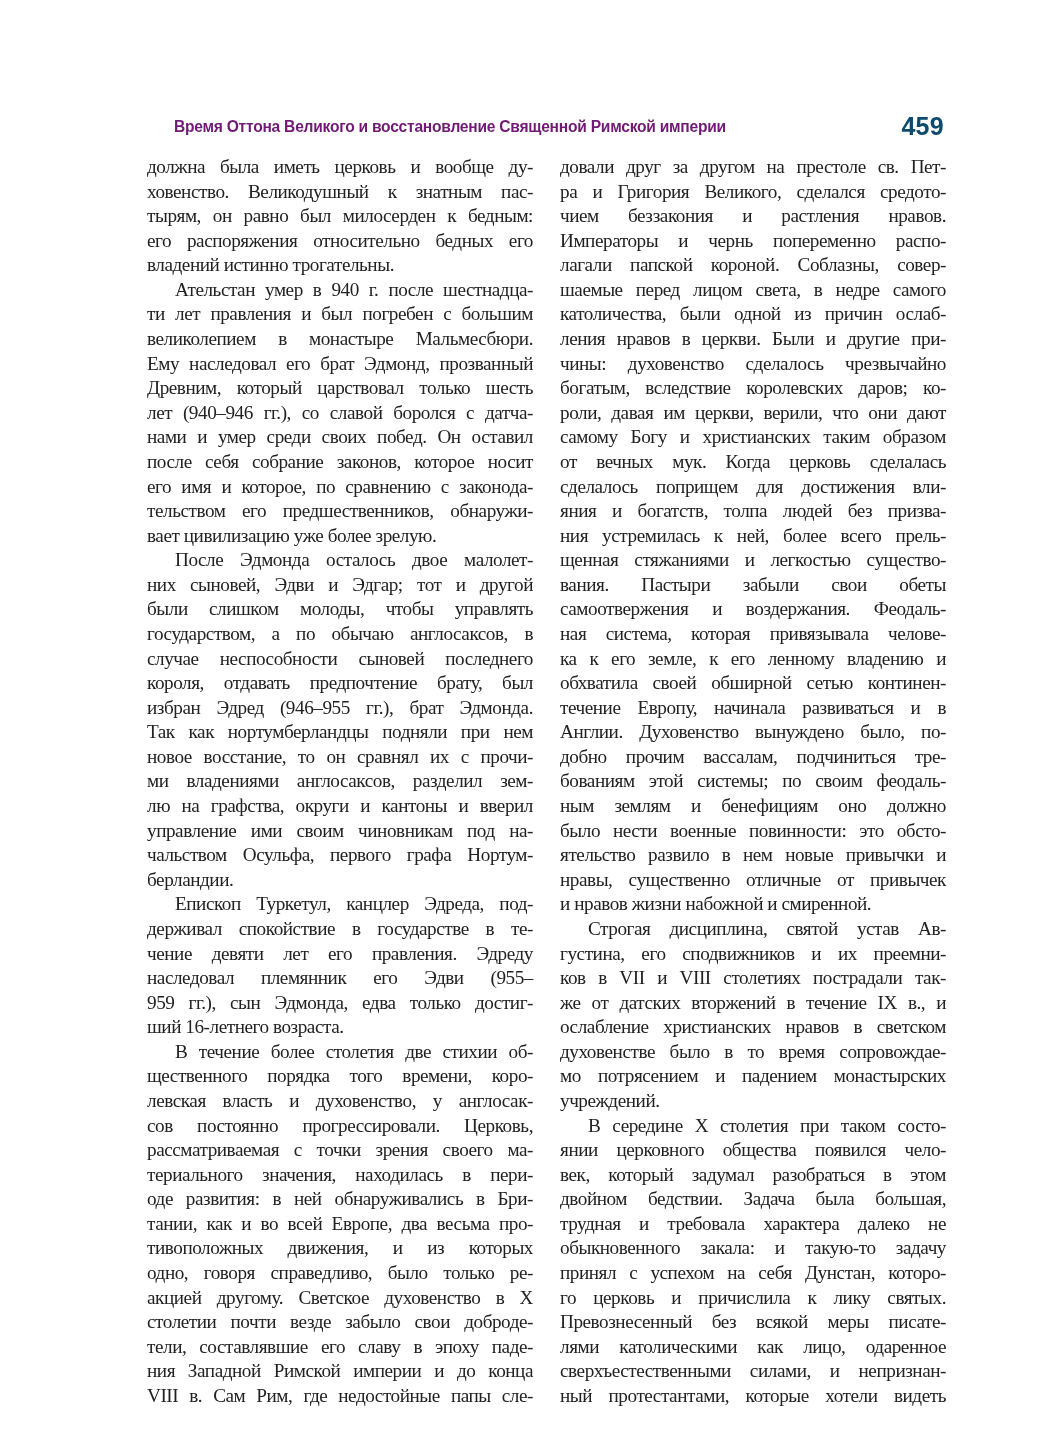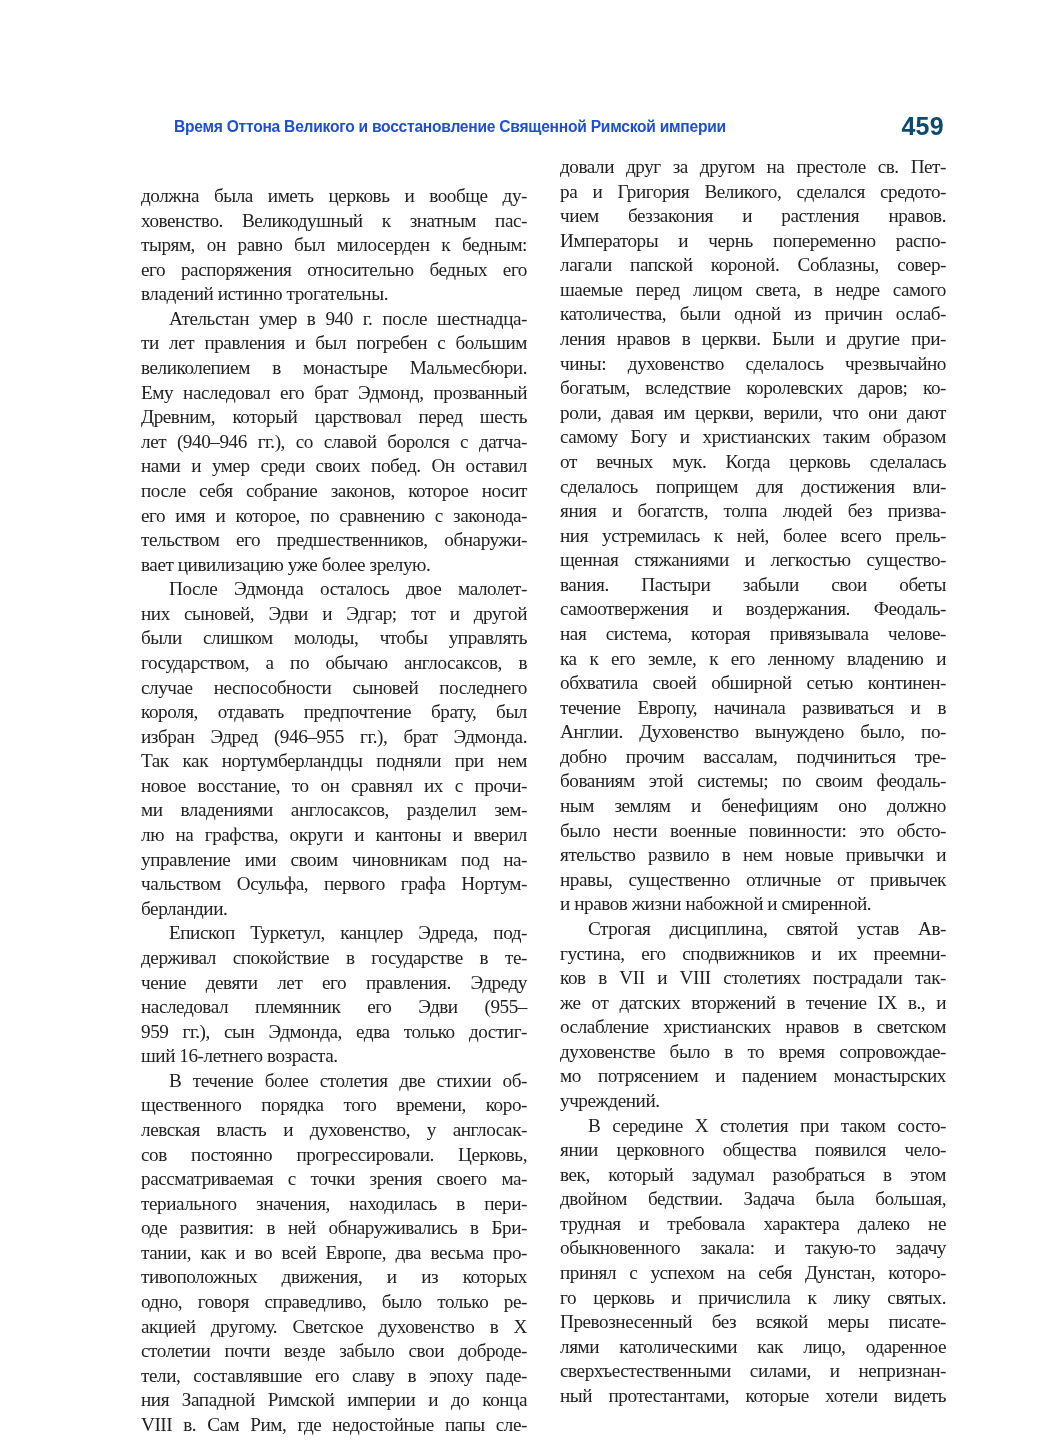--- a/index.html
+++ b/index.html
@@ -22,21 +22,21 @@
       height: 30px;
     }
     .header-title {
       position: absolute;
       left: 0;
       top: 4px;
       font-family: "Liberation Sans", sans-serif;
       font-weight: bold;
       font-size: 15.6px;
       letter-spacing: -0.25px;
-      color: #1d4ed8;
+      color: #701a75;
       white-space: nowrap;
     }
     .page-number {
       position: absolute;
       right: 0;
       top: -2px;
       font-family: "Liberation Sans", sans-serif;
       font-weight: bold;
       font-size: 25px;
       color: #0c4a6e;
@@ -44,21 +44,21 @@
     }
     .column {
       position: absolute;
       top: 155px;
       width: 386px;
       font-family: "Liberation Serif", serif;
       font-size: 19.2px;
       line-height: 24.58px;
       color: #222222;
     }
-    .col-left { left: 141px; margin-top: 29px; }
+    .col-left { left: 147px; }
     .col-right { left: 560px; }
     .line {
       display: block;
       height: 24.58px;
       white-space: nowrap;
       text-align: justify;
       text-align-last: justify;
       letter-spacing: -0.45px;
     }
     .line.last {
@@ -79,21 +79,21 @@
 <div class="column col-left" id="col-left">
     <span class="line">должна была иметь церковь и вообще ду-</span>
     <span class="line">ховенство. Великодушный к знатным пас-</span>
     <span class="line">тырям, он равно был милосерден к бедным:</span>
     <span class="line">его распоряжения относительно бедных его</span>
     <span class="line last">владений истинно трогательны.</span>
     <span class="line indent">Ательстан умер в 940 г. после шестнадца-</span>
     <span class="line">ти лет правления и был погребен с большим</span>
     <span class="line">великолепием в монастыре Мальмесбюри.</span>
     <span class="line">Ему наследовал его брат Эдмонд, прозванный</span>
-    <span class="line">Древним, который царствовал перед шесть</span>
+    <span class="line">Древним, который царствовал только шесть</span>
     <span class="line">лет (940–946 гг.), со славой боролся с датча-</span>
     <span class="line">нами и умер среди своих побед. Он оставил</span>
     <span class="line">после себя собрание законов, которое носит</span>
     <span class="line">его имя и которое, по сравнению с законода-</span>
     <span class="line">тельством его предшественников, обнаружи-</span>
     <span class="line last">вает цивилизацию уже более зрелую.</span>
     <span class="line indent">После Эдмонда осталось двое малолет-</span>
     <span class="line">них сыновей, Эдви и Эдгар; тот и другой</span>
     <span class="line">были слишком молоды, чтобы управлять</span>
     <span class="line">государством, а по обычаю англосаксов, в</span>

